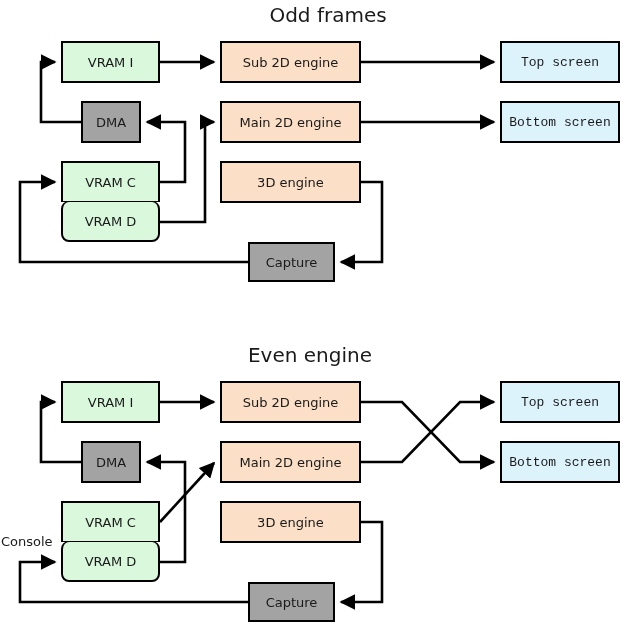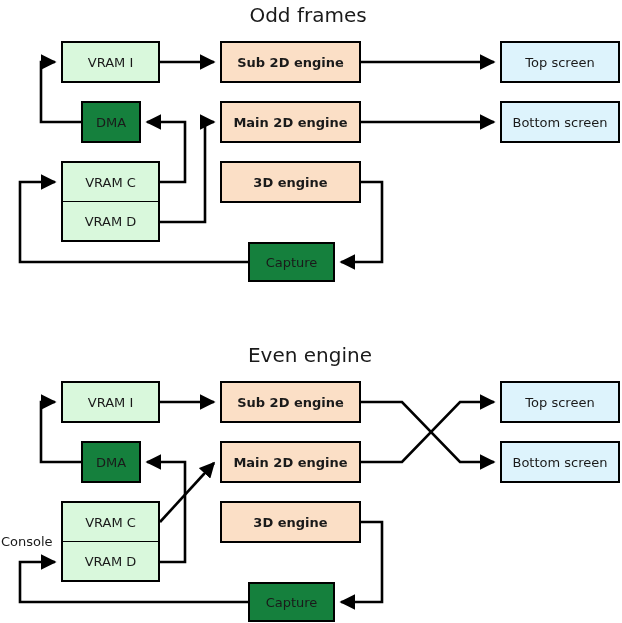--- a/index.html
+++ b/index.html
@@ -33,46 +33,46 @@
     border: 2px solid #000000;
     display: flex;
     align-items: center;
     justify-content: center;
     font-size: 13px;
     color: #1a1a1a;
     line-height: 1;
     white-space: nowrap;
   }
   .fill-green  { background: #d9f8dc; }
-  .fill-orange { background: #fbdfc6; font-weight: bold; }
-  .fill-yellow { background: #15803d; }
-  .fill-blue   { background: #ddf3fc; }
+  .fill-orange { background: #fbdfc6; }
+  .fill-yellow { background: #a3a3a3; }
+  .fill-blue   { background: #ddf3fc; font-family: Liberation Mono, monospace; }
   .node.stack-top    { border-bottom-width: 1px; text-align: center; }
-  .node.stack-bottom { border-top-width: 1px; }
+  .node.stack-bottom { border-top-width: 1px; border-radius: 8px; }
   .title {
     position: absolute;
     font-size: 20px;
     color: #1a1a1a;
     white-space: nowrap;
     text-align: center;
   }
   .caption {
     position: absolute;
     font-size: 13px;
     color: #1a1a1a;
     white-space: nowrap;
     margin-top: 20px;
   }
 </style>
 </head>
 <body>
 
 <div class="canvas">
 
-  <div class="title" style="left:208px; top:3px; width:200px;">Odd frames</div>
+  <div class="title" style="left:228px; top:3px; width:200px;">Odd frames</div>
 
   <div class="caption" style="left:83px; top:23px;">Console</div>
 
   <div class="node fill-green" style="left:61px; top:41px; width:99px; height:42px;">VRAM I</div>
 
   <div class="node fill-yellow" style="left:81px; top:101px; width:60px; height:42px;">DMA</div>
 
   <div class="node fill-green stack-top" style="left:61px; top:161px; width:99px; height:41px;">VRAM C</div>
 
   <div class="node fill-green stack-bottom" style="left:61px; top:201px; width:99px; height:41px;">VRAM D</div>

